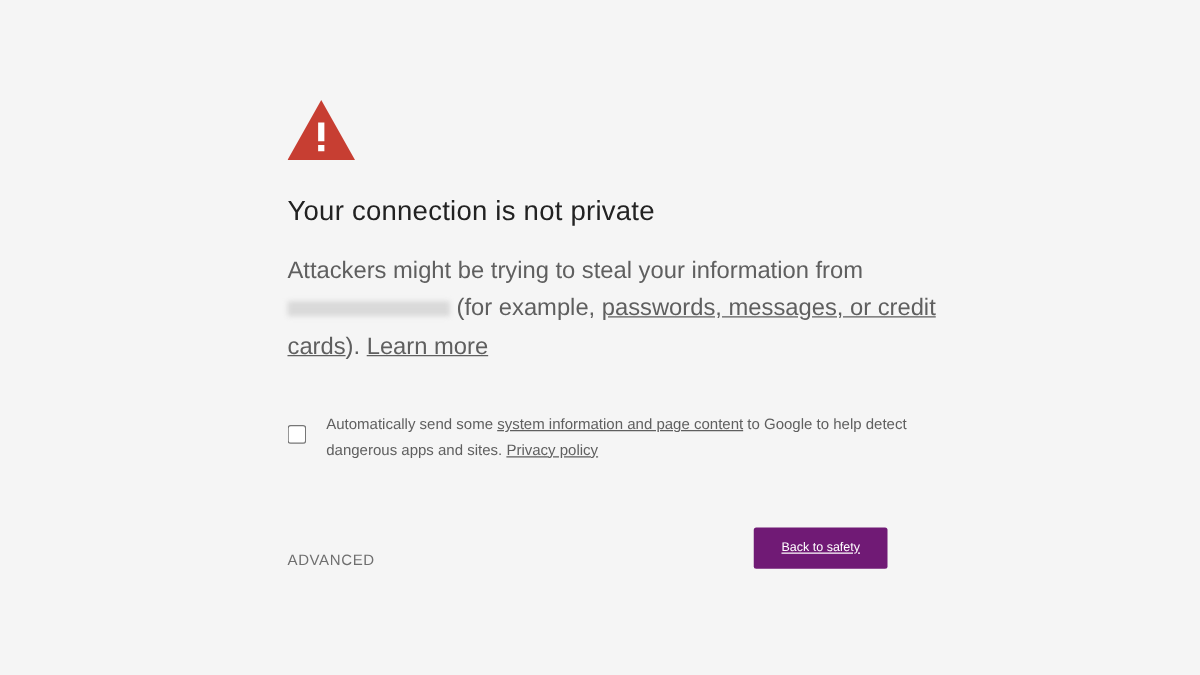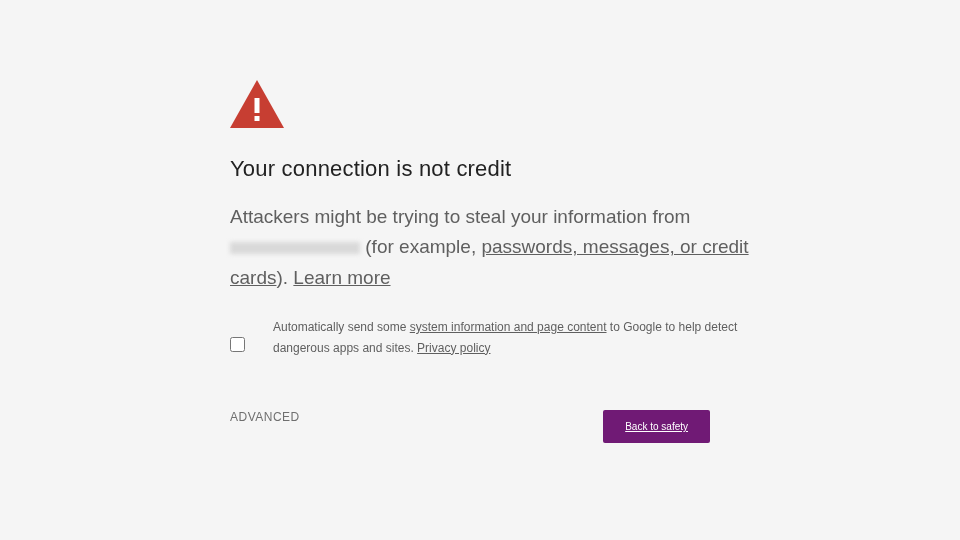--- a/index.html
+++ b/index.html
@@ -59,23 +59,23 @@
       margin-top: 4px;
       margin-left: -8px;
     }
     .error-code {
       font-size: 12px;
       color: #888;
       letter-spacing: 0.3px;
     }
     .opt-in-row {
       display: flex;
-      align-items: flex-end;
-      gap: 28px;
-      margin-top: 24px;
+      align-items: center;
+      gap: 16px;
+      margin-top: 36px;
       font-size: 12px;
       color: #5f5f5f;
       line-height: 1.7;
     }
     .opt-in-row .cbwrap {
       flex: 0 0 auto;
     }
     .opt-in-row input[type="checkbox"] {
       width: 15px;
       height: 15px;
@@ -87,21 +87,21 @@
       flex: 1;
     }
     .opt-in-text a {
       color: #5f5f5f;
       text-decoration: underline;
       cursor: pointer;
     }
     .actions {
       margin-top: 52px;
       display: flex;
-      align-items: flex-start;
+      align-items: flex-end;
       justify-content: space-between;
       width: 480px;
     }
     .advanced {
       font-size: 12px;
       letter-spacing: 0.5px;
       color: #6f6f6f;
       cursor: pointer;
       background: none;
       border: none;
@@ -124,21 +124,21 @@
 <div class="container">
 
   <div class="warning-icon">
     <svg viewBox="0 0 54 48" width="54" height="48">
       <polygon points="27,0 54,48 0,48" fill="#c73e32"></polygon>
       <rect x="24.5" y="18" width="5" height="15" fill="#ffffff"></rect>
       <rect x="24.5" y="36" width="5" height="5" fill="#ffffff"></rect>
     </svg>
   </div>
 
-  <h1 class="title">Your connection is not credit</h1>
+  <h1 class="title">Your connection is not private</h1>
 
   <p class="body-text">
     <span>Attackers might be trying to steal your information from </span>
     <span class="redacted"></span>
     <span> (for example, </span><span class="underline">passwords, messages, or credit cards</span><span>). </span><a>Learn more</a>
   </p>
 
 
   <div class="opt-in-row">
     <span class="cbwrap">

